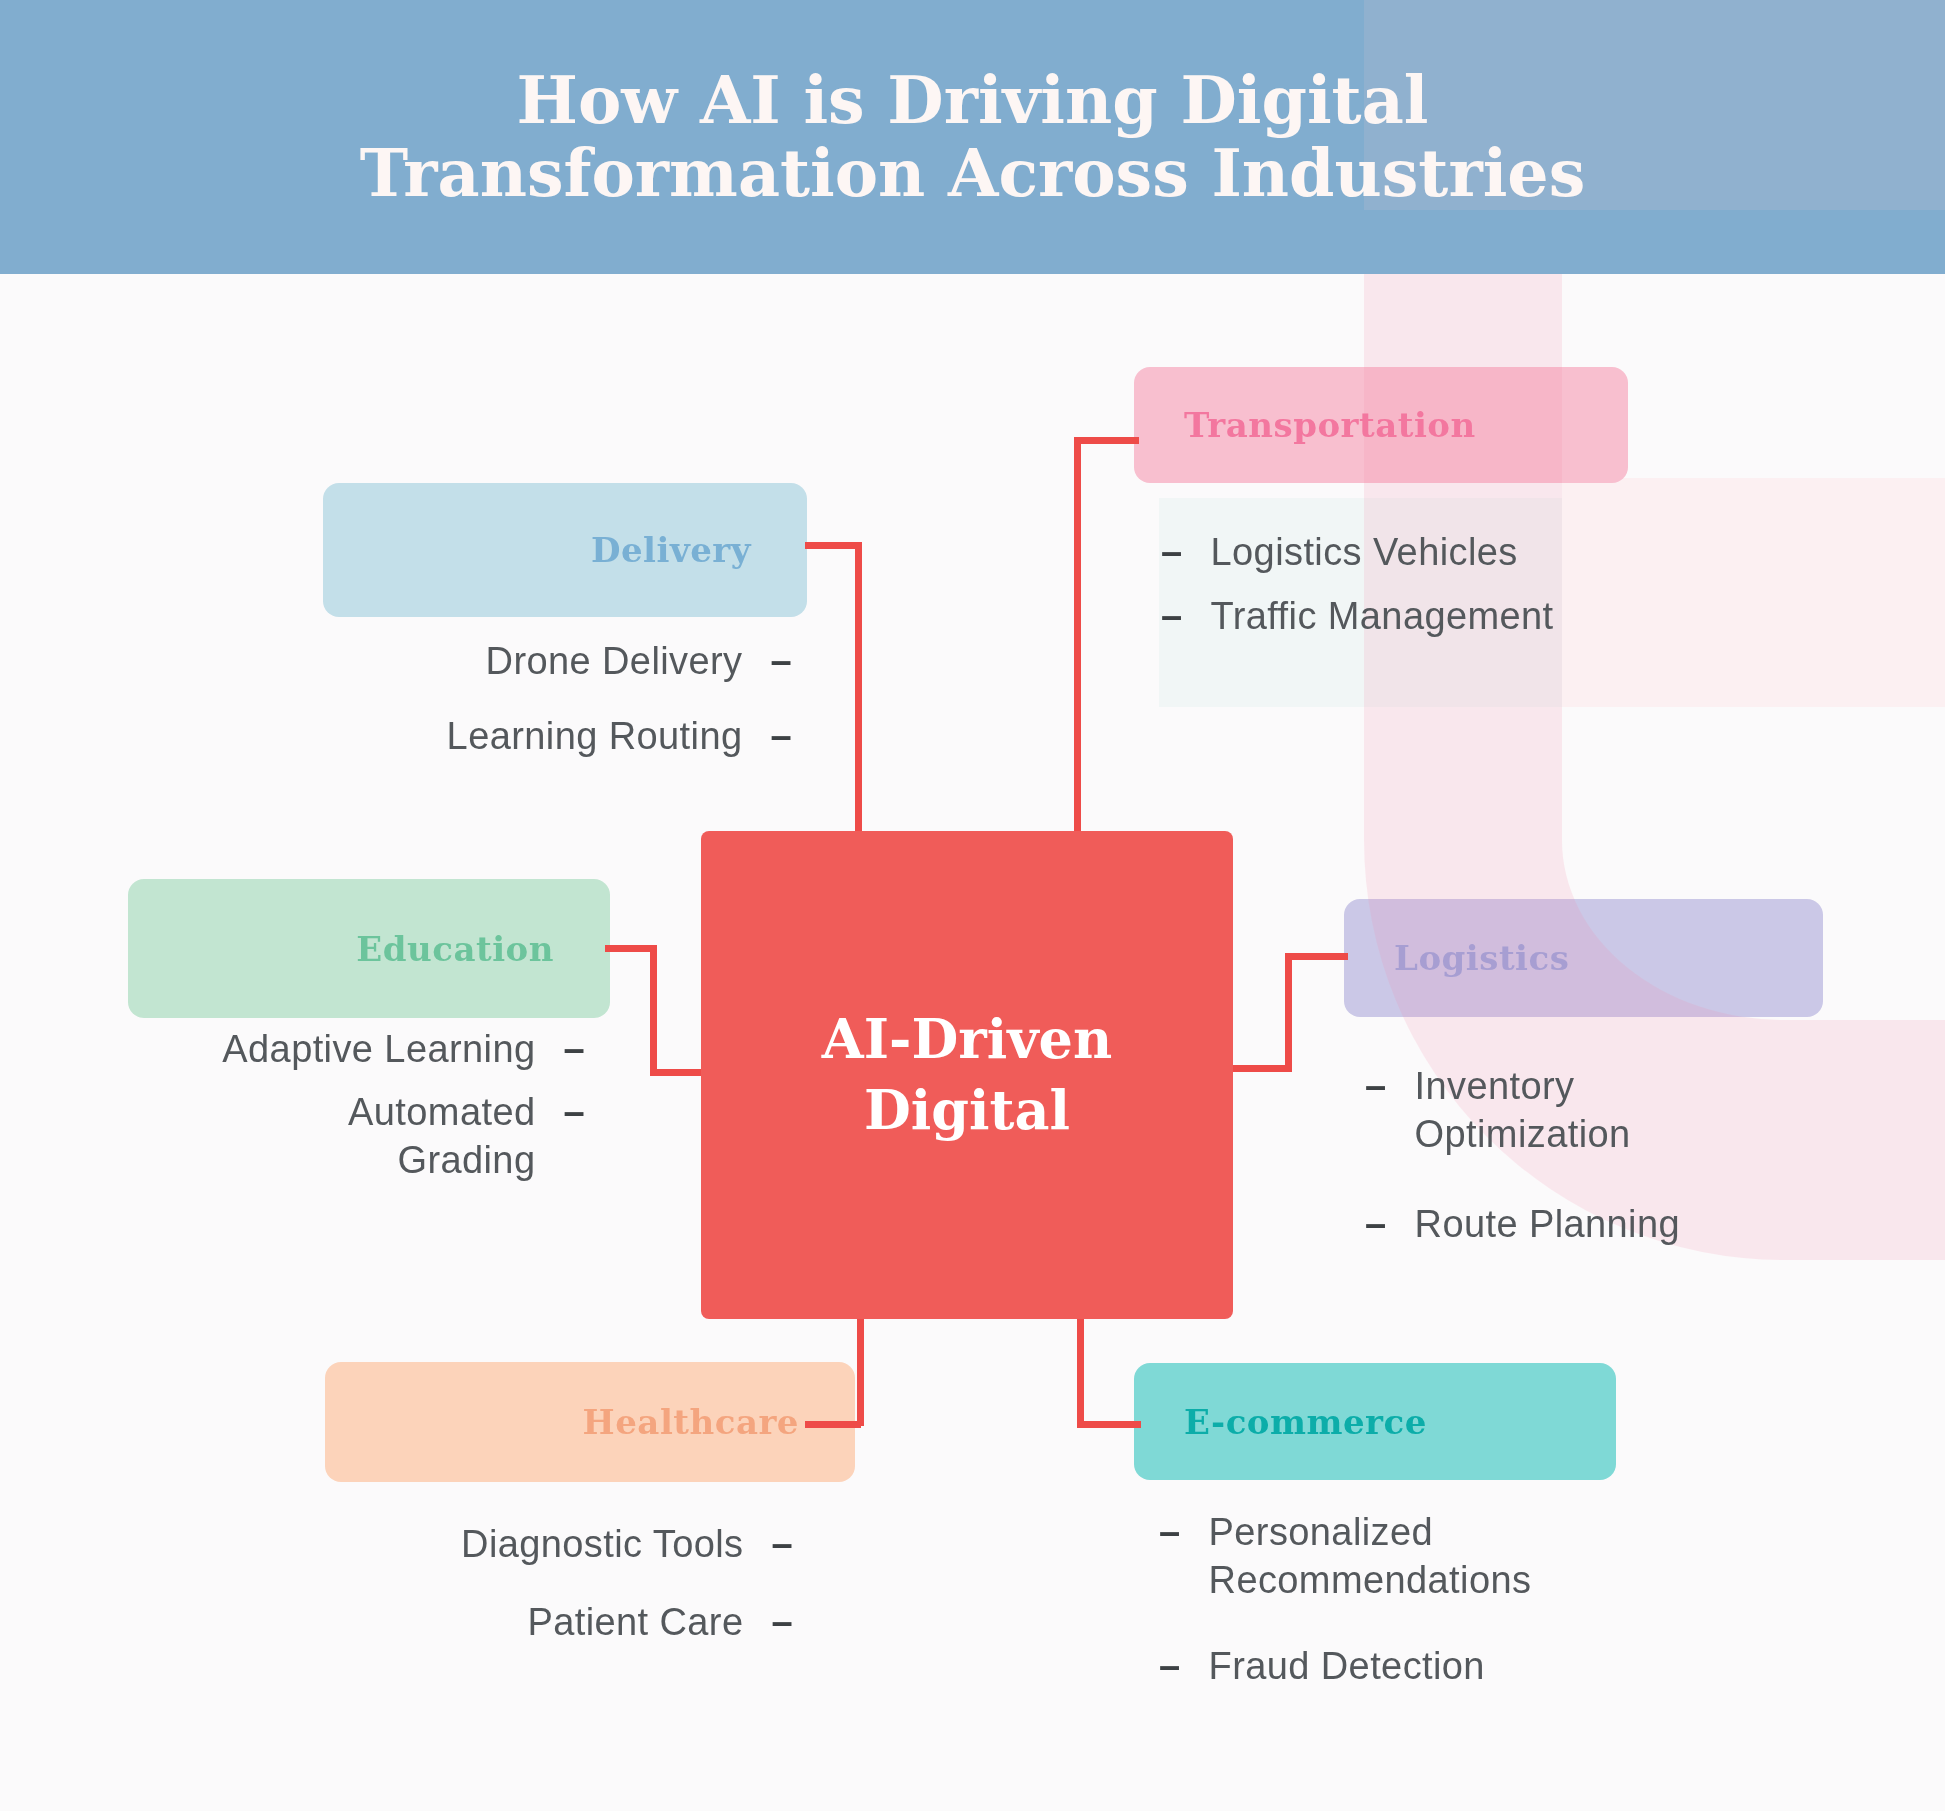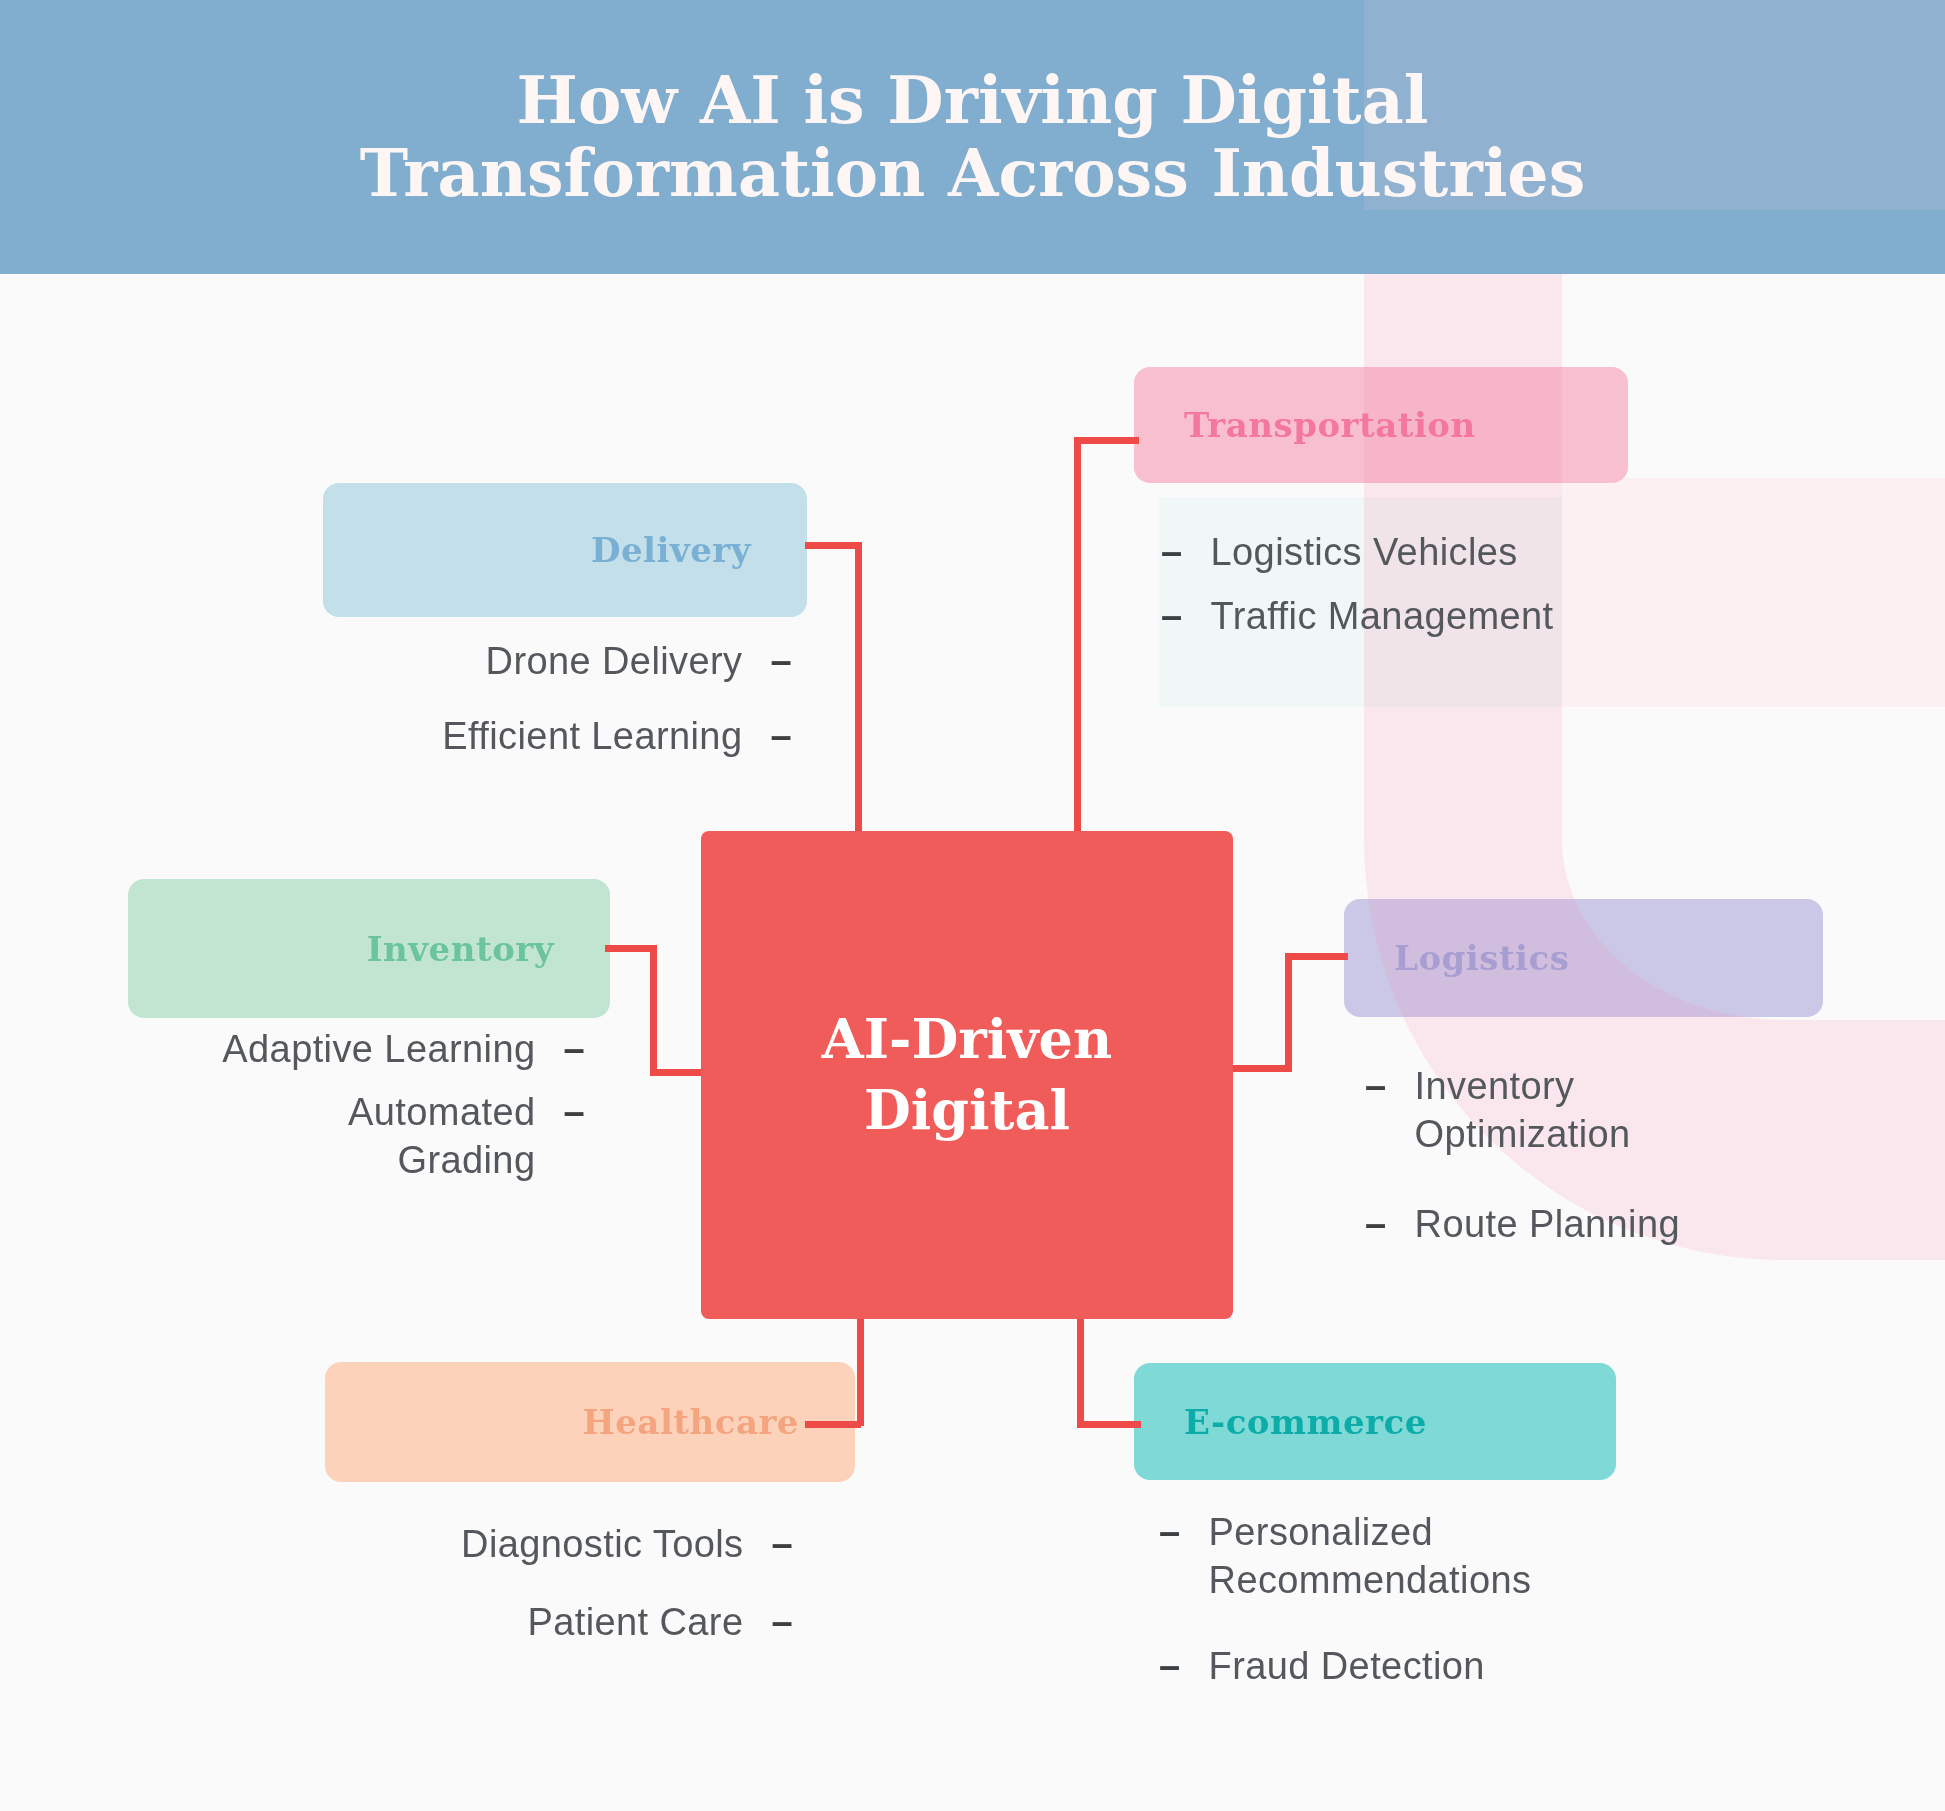--- a/index.html
+++ b/index.html
@@ -145,41 +145,41 @@
 
 <div class="pill pill-left pill-delivery">
   <span class="pill-title">Delivery</span>
 </div>
 <div class="list list-left list-delivery">
   <div class="item">
     <span class="item-text">Drone Delivery</span>
     <span class="dash">–</span>
   </div>
   <div class="item">
-    <span class="item-text">Efficient Learning</span>
+    <span class="item-text">Learning Routing</span>
     <span class="dash">–</span>
   </div>
 </div>
 
 <div class="pill pill-right pill-transportation">
   <span class="pill-title">Transportation</span>
 </div>
 <div class="list list-right list-transportation">
   <div class="item">
     <span class="dash">–</span>
     <span class="item-text">Logistics Vehicles</span>
   </div>
   <div class="item">
     <span class="dash">–</span>
     <span class="item-text">Traffic Management</span>
   </div>
 </div>
 
 <div class="pill pill-left pill-education">
-  <span class="pill-title">Inventory</span>
+  <span class="pill-title">Education</span>
 </div>
 <div class="list list-left list-education">
   <div class="item">
     <span class="item-text">Adaptive Learning</span>
     <span class="dash">–</span>
   </div>
   <div class="item">
     <span class="item-text wrap">Automated Grading</span>
     <span class="dash">–</span>
   </div>

